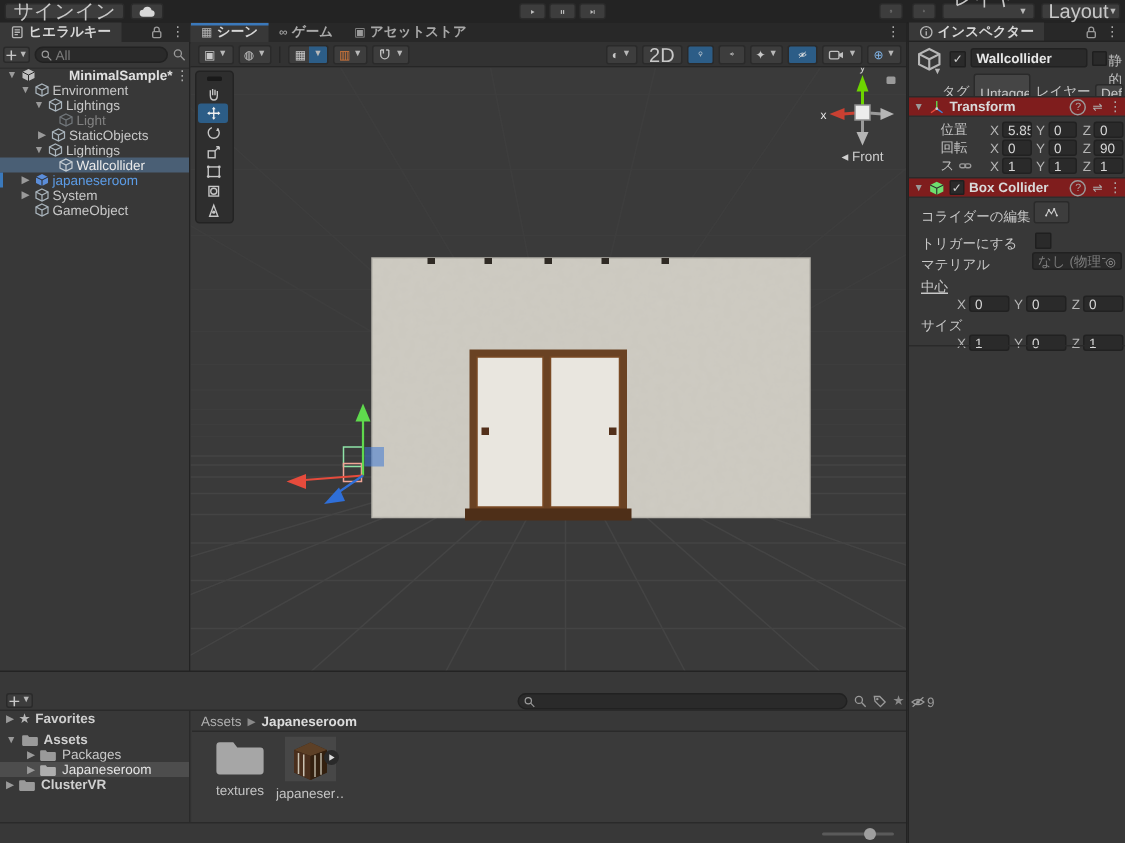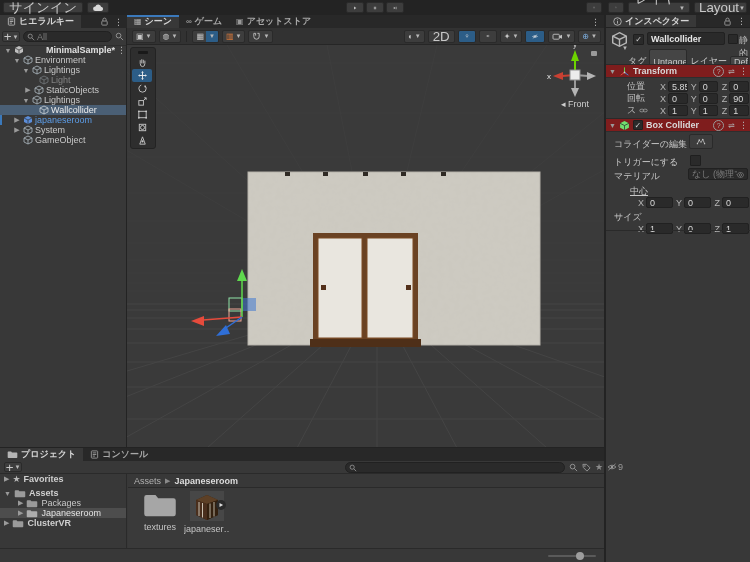--- a/index.html
+++ b/index.html
@@ -655,21 +655,21 @@
           <use href="#i-zig"></use>
         </svg>
       </button>
     <span class="abs" style="left:8px;top:128px;">トリガーにする</span>
     <span class="chk abs" style="left:84px;top:127px;"></span>
     <span class="abs" style="left:8px;top:142px;">マテリアル</span>
     <div class="field abs" style="left:82px;top:140px;width:60px;height:12px;justify-content:space-between;">
       <span class="dim" style="overflow:hidden;">なし (物理マテリ</span>
       <span style="color:#9a9a9a;font-size:8px;">◎</span>
     </div>
-    <span class="abs" style="left:24px;top:157px;text-decoration:underline;">中心</span>
+    <span class="abs" style="left:8px;top:157px;text-decoration:underline;">中心</span>
     <div class="vrow" style="top:169px;">
       <span class="vlabel" style="width:8px;"></span>
       <span class="ax">X</span>
         <span class="field vfield">
           <span>0</span>
         </span>
       <span class="ax">Y</span>
         <span class="field vfield">
           <span>0</span>
         </span>
@@ -691,34 +691,20 @@
         </span>
       <span class="ax">Z</span>
         <span class="field vfield">
           <span>1</span>
         </span>
     </div>
 
     <div class="abs" style="left:0;top:202px;width:145px;height:1px;background:#2a2a2a;"></div>
   </div>
 
-  <div class="abs tabbar" style="left:0;top:448px;width:605px;height:13px;">
-    <div class="tab active">
-      <svg width="11" height="9" style="color:#b5b5b5">
-          <use href="#i-folder"></use>
-        </svg>
-      <span>プロジェクト</span>
-    </div>
-    <div class="tab">
-      <svg width="9" height="9" style="color:#9a9a9a">
-          <use href="#i-doc"></use>
-        </svg>
-      <span>コンソール</span>
-    </div>
-  </div>
 
   <div class="abs flex" style="left:0;top:461px;width:605px;height:13px;background:#383838;border-bottom:1px solid #2a2a2a;gap:3px;padding:0 4px;box-sizing:border-box;">
     <button class="btn" style="width:18px;height:10px;gap:1px;">
         <span>+</span>
         <span class="caret">▼</span>
       </button>
     <div class="field" style="position:absolute;left:345px;top:1px;width:220px;height:11px;border-radius:6px;gap:2px;">
       <svg width="8" height="8" style="color:#9a9a9a">
           <use href="#i-mag"></use>
         </svg>

